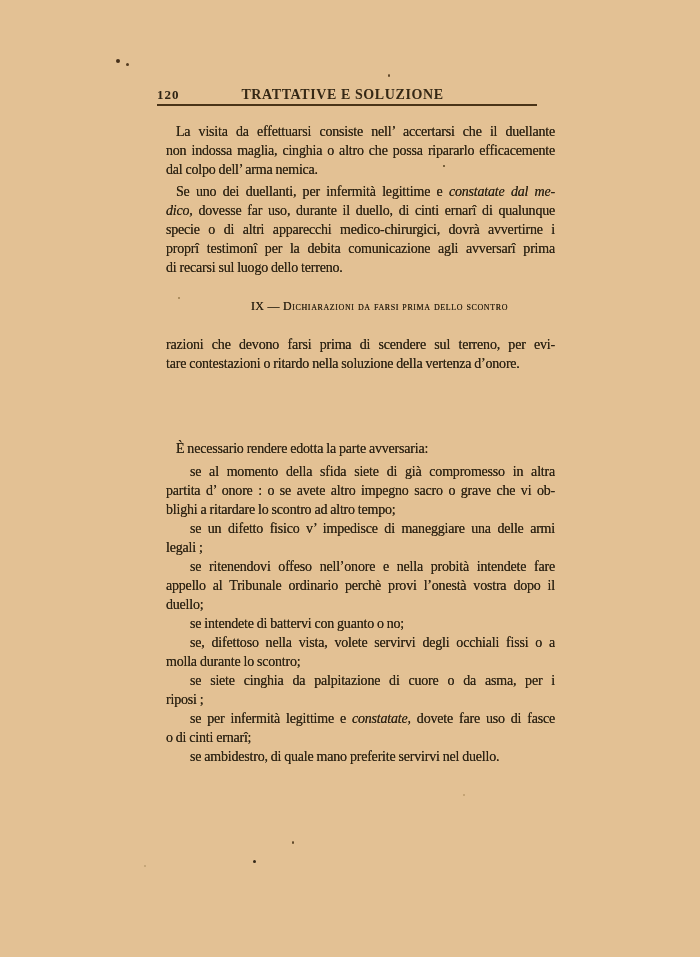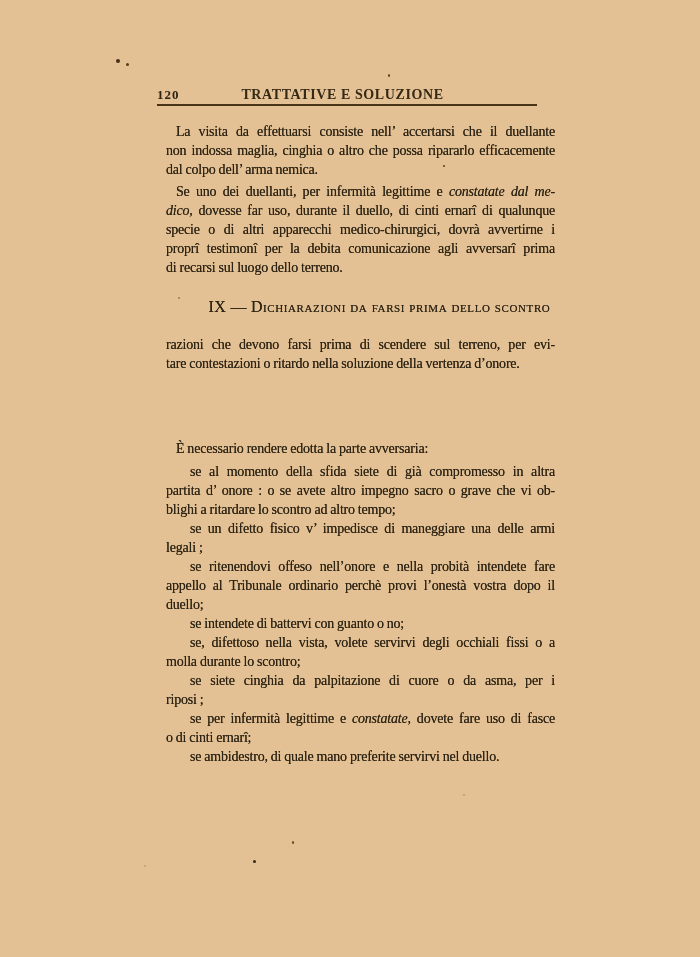--- a/index.html
+++ b/index.html
@@ -50,21 +50,21 @@
   .line{
     font-size:14px;line-height:19px;
     letter-spacing:-0.2px;word-spacing:-0.3px;
     text-shadow:0 0 0.35px rgba(46,36,20,.85);
     max-height:19px;overflow:hidden;
     white-space:normal;
   }
   .line.just{text-align:justify;text-align-last:justify;}
   .it{font-style:italic;}
   .sc{font-variant:small-caps;letter-spacing:0.6px;}
-  .b-head .line{font-size:16px;letter-spacing:0.4px;max-height:21px;}
+  .b-head .line{font-size:12px;letter-spacing:0.4px;max-height:21px;}
   
   .speck{position:absolute;border-radius:50%;background:#46301a;}
   .s1{left:116px;top:59px;width:4px;height:4px;}
   .s2{left:126px;top:63px;width:3px;height:3px;background:#543c20;}
   .s3{left:388px;top:74px;width:2px;height:3px;background:#5a4224;}
   .s4{left:443px;top:165px;width:2px;height:2px;background:#54401f;}
   .s5{left:178px;top:297px;width:2px;height:2px;background:#9b7c4e;}
   .s6{left:463px;top:794px;width:2px;height:2px;background:#bb9a6b;}
   .s7{left:292px;top:841px;width:2px;height:3px;background:#5a4326;}
   .s8{left:253px;top:860px;width:3px;height:3px;background:#33281a;}

